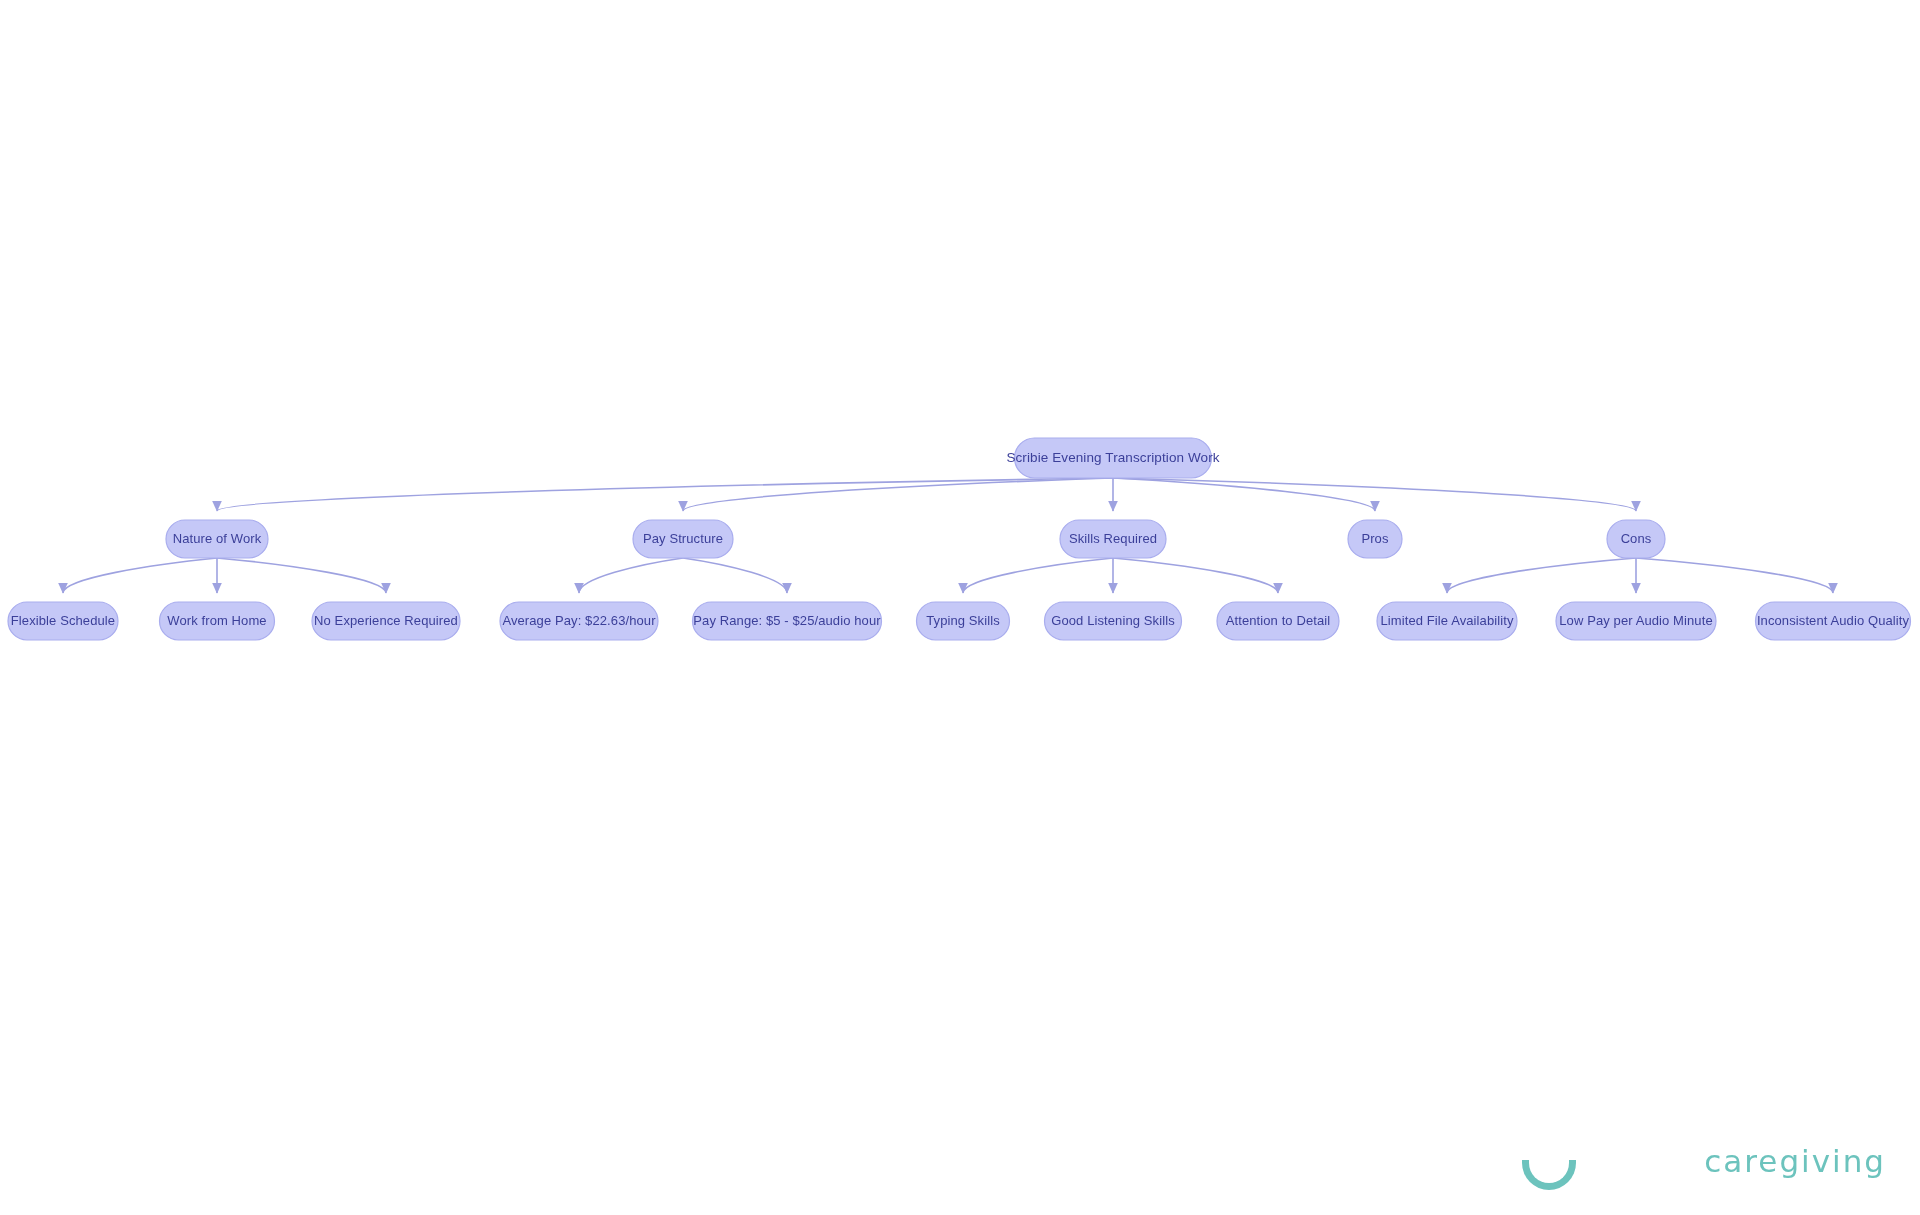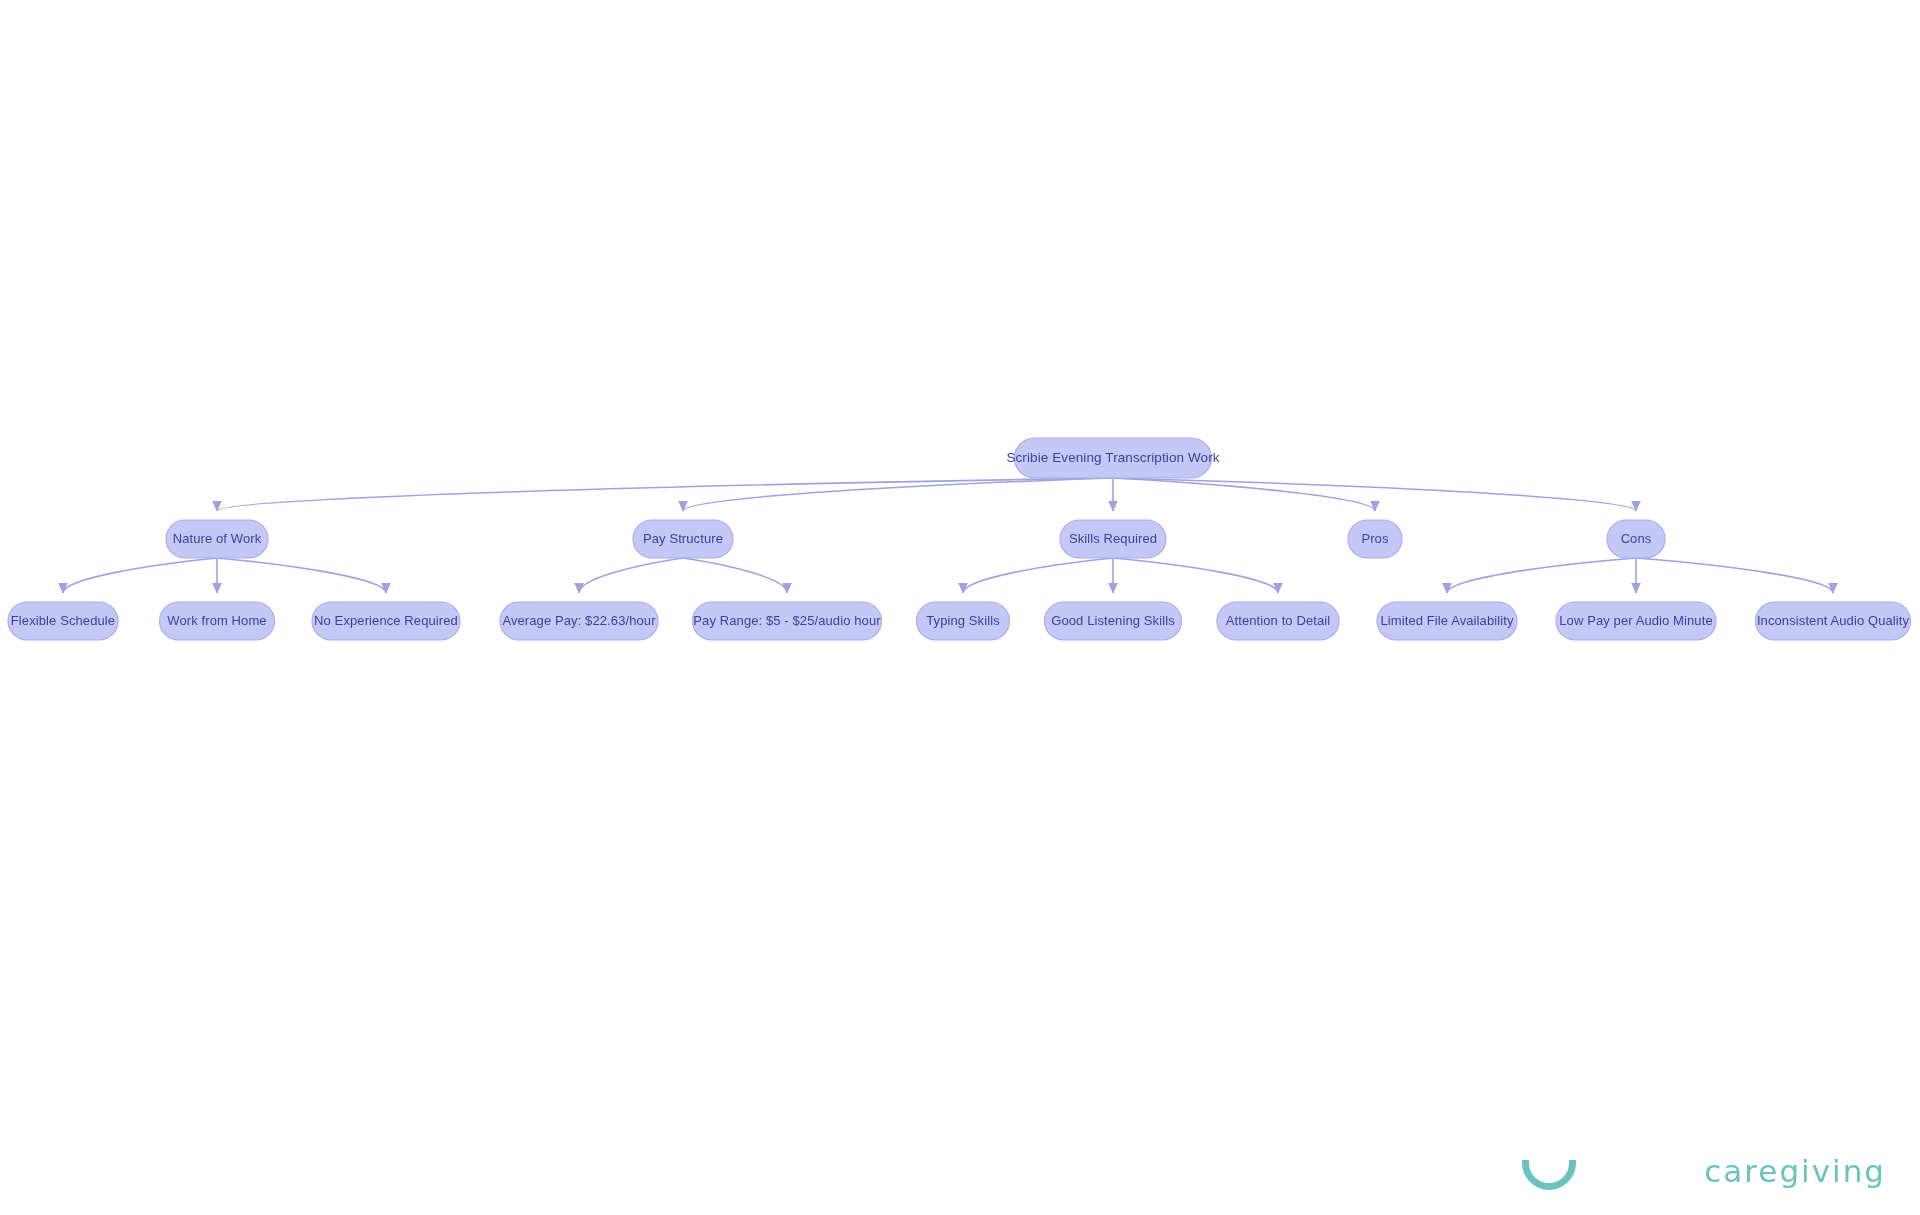--- a/index.html
+++ b/index.html
@@ -62,21 +62,21 @@
     white-space: nowrap;
     position: absolute;
     left: 0;
     top: 0;
   }
   .logo-coral { color: #ef7461; }
   .logo-teal  { color: #6cc3bd; }
   .logo-sub {
     position: absolute;
     right: 6px;
-    top: 58px;
+    top: 48px;
     font-family: "DejaVu Sans", sans-serif;
     font-size: 31px;
     letter-spacing: 2px;
     color: #6cc3bd;
     line-height: 1;
   }
   .logo-smile {
     position: absolute;
     left: 100px;
     top: 62px;

